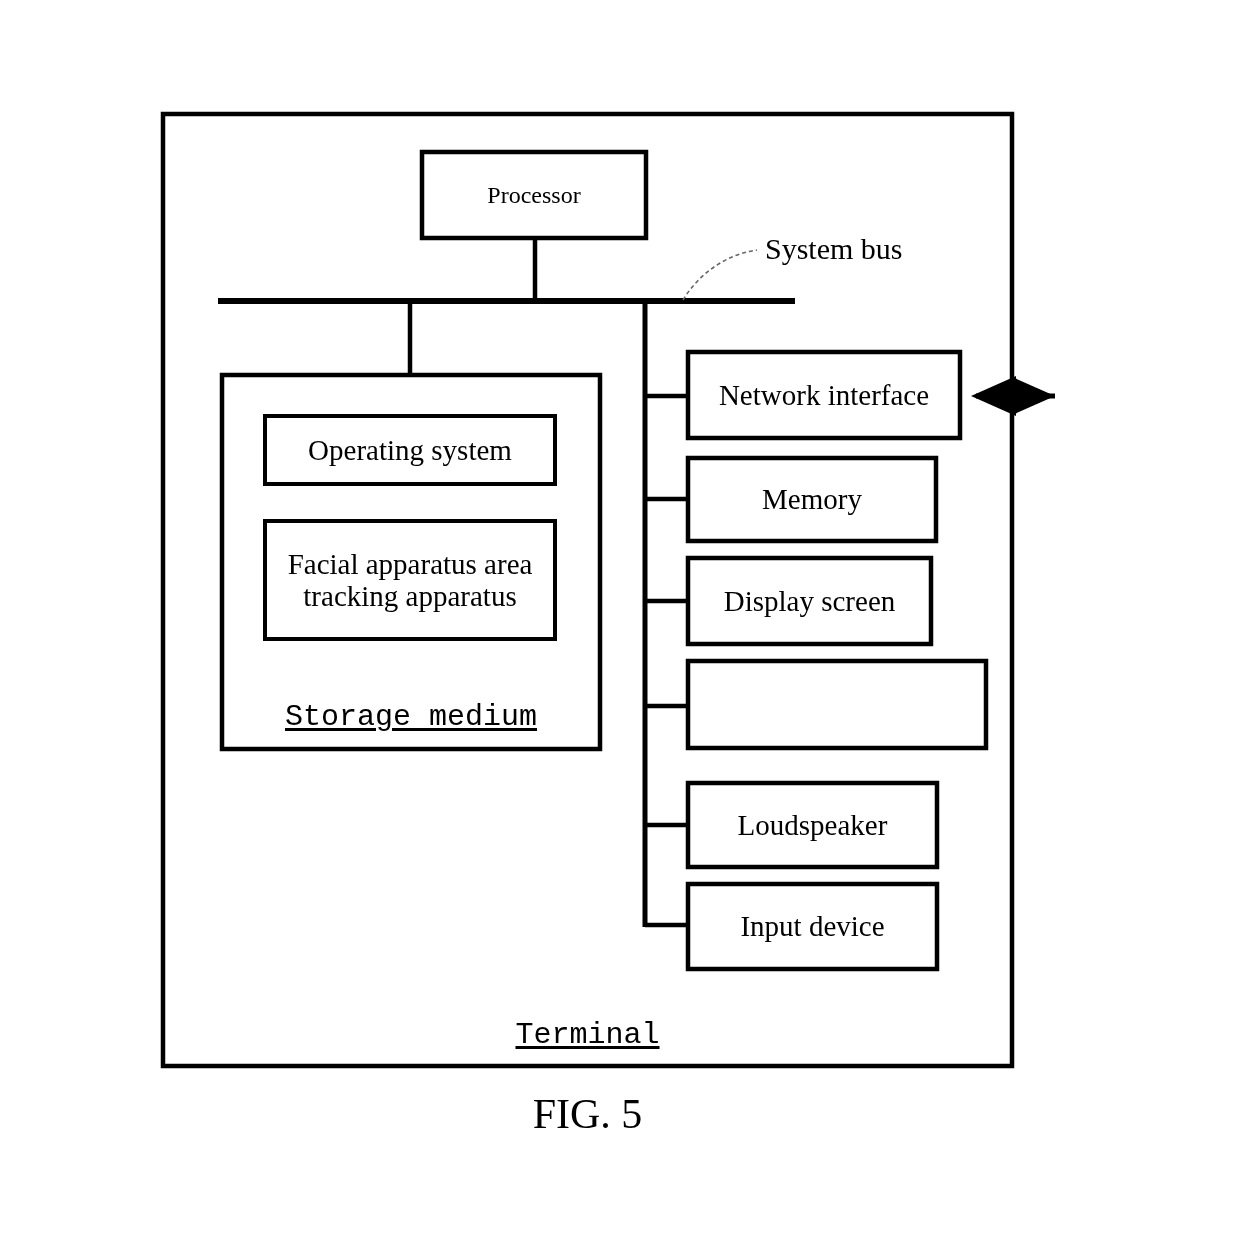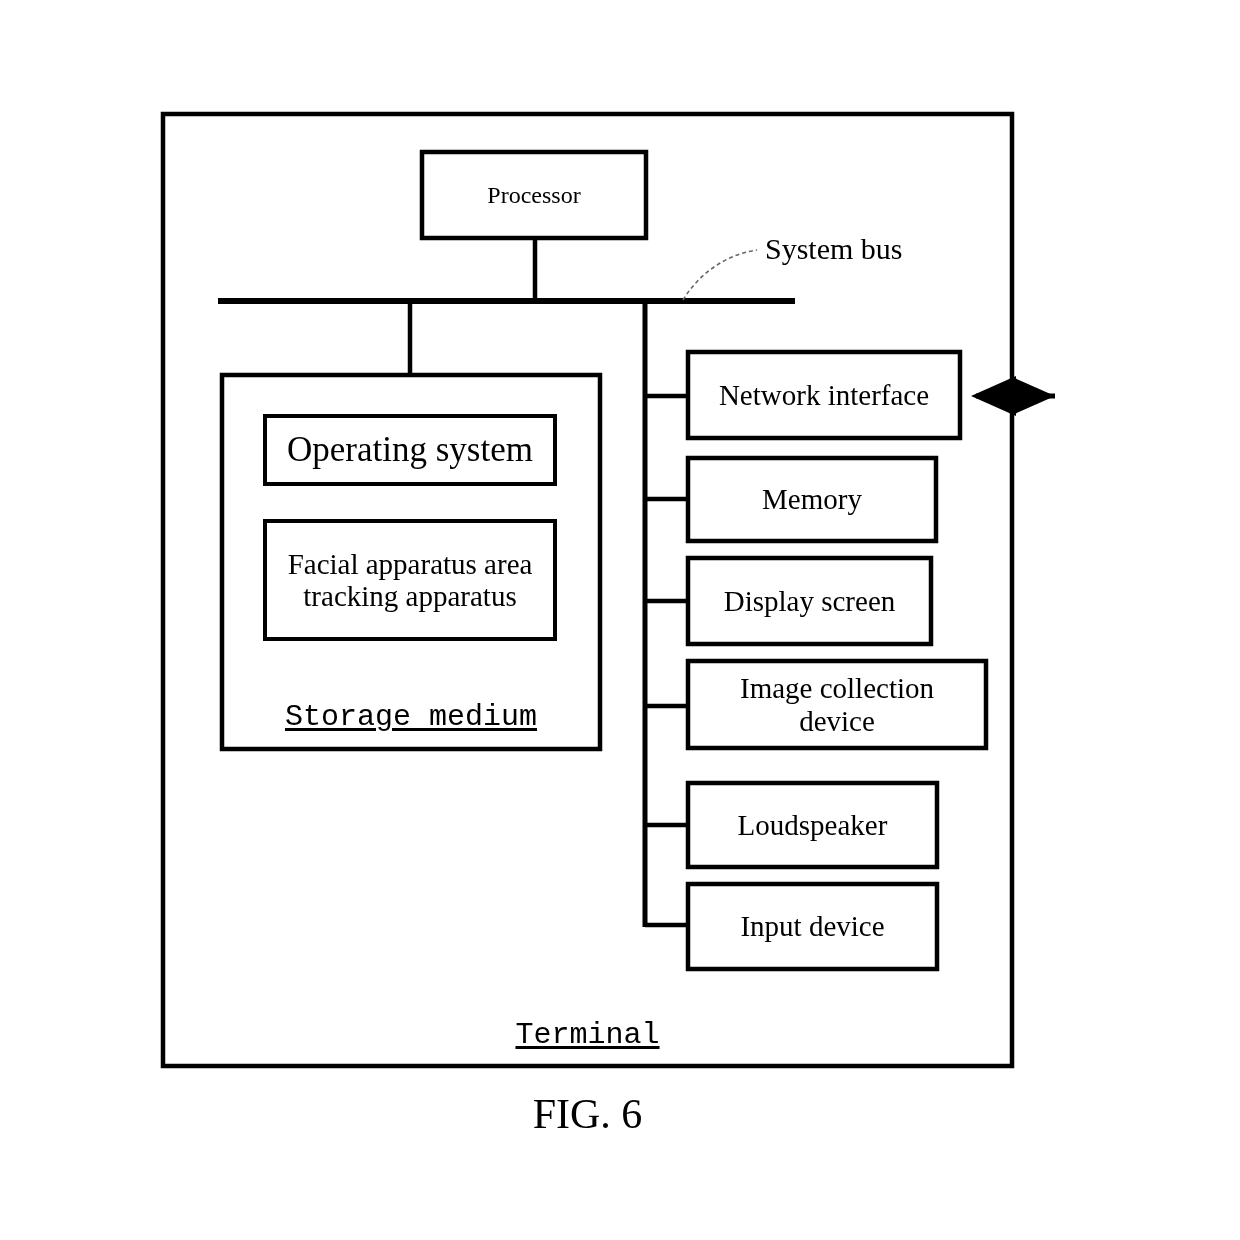--- a/index.html
+++ b/index.html
@@ -98,39 +98,37 @@
         <path d="M 0,0 L 9,4 L 0,8 z" fill="#000000"></path>
       </marker>
     </defs>
     <line x1="976" y1="396" x2="1055" y2="396" stroke="#000000" stroke-width="5" marker-start="url(#arrow-left)" marker-end="url(#arrow-right)"></line>
 
     <path d="M 683,300 C 700,272 728,254 757,250" fill="none" stroke="#666666" stroke-width="1.6" stroke-dasharray="4 3"></path>
   </svg>
 
   <div class="box-label" style="left:422px; top:152px; width:224px; height:86px; font-size:24px;">Processor</div>
 
-  <div class="box-label" style="left:265px; top:416px; width:290px; height:68px; font-size:35px;">Operating system</div>
+  <div class="box-label" style="left:265px; top:416px; width:290px; height:68px; font-size:29px;">Operating system</div>
 
   <div class="box-label" style="left:265px; top:521px; width:290px; height:118px; font-size:29px;">Facial apparatus area
 tracking apparatus</div>
 
   <div class="box-label underlined" style="left:222px; top:695px; width:378px; height:46px; font-size:30px;">Storage medium</div>
 
   <div class="box-label" style="left:688px; top:352px; width:272px; height:86px; font-size:29px;">Network interface</div>
 
   <div class="box-label" style="left:688px; top:458px; width:248px; height:83px; font-size:29px;">Memory</div>
 
   <div class="box-label" style="left:688px; top:558px; width:243px; height:86px; font-size:29px;">Display screen</div>
 
-  <div class="box-label" style="left:688px; top:661px; width:298px; height:87px; font-size:29px;">Image collection
-device</div>
 
   <div class="box-label" style="left:688px; top:783px; width:249px; height:84px; font-size:29px;">Loudspeaker</div>
 
   <div class="box-label" style="left:688px; top:884px; width:249px; height:85px; font-size:29px;">Input device</div>
 
   <div class="caption-text" style="left:757px; top:232px; font-size:30px;margin-left:8px;">System bus</div>
 
   <div class="caption-text underlined" style="left:163px; top:1018px; width:849px; font-size:30px;">Terminal</div>
 
-  <div class="caption-text" style="left:163px; top:1090px; width:849px; font-size:42px;">FIG. 6</div>
+  <div class="caption-text" style="left:163px; top:1090px; width:849px; font-size:42px;">FIG. 5</div>
 
 </div>
 
 </body></html>

